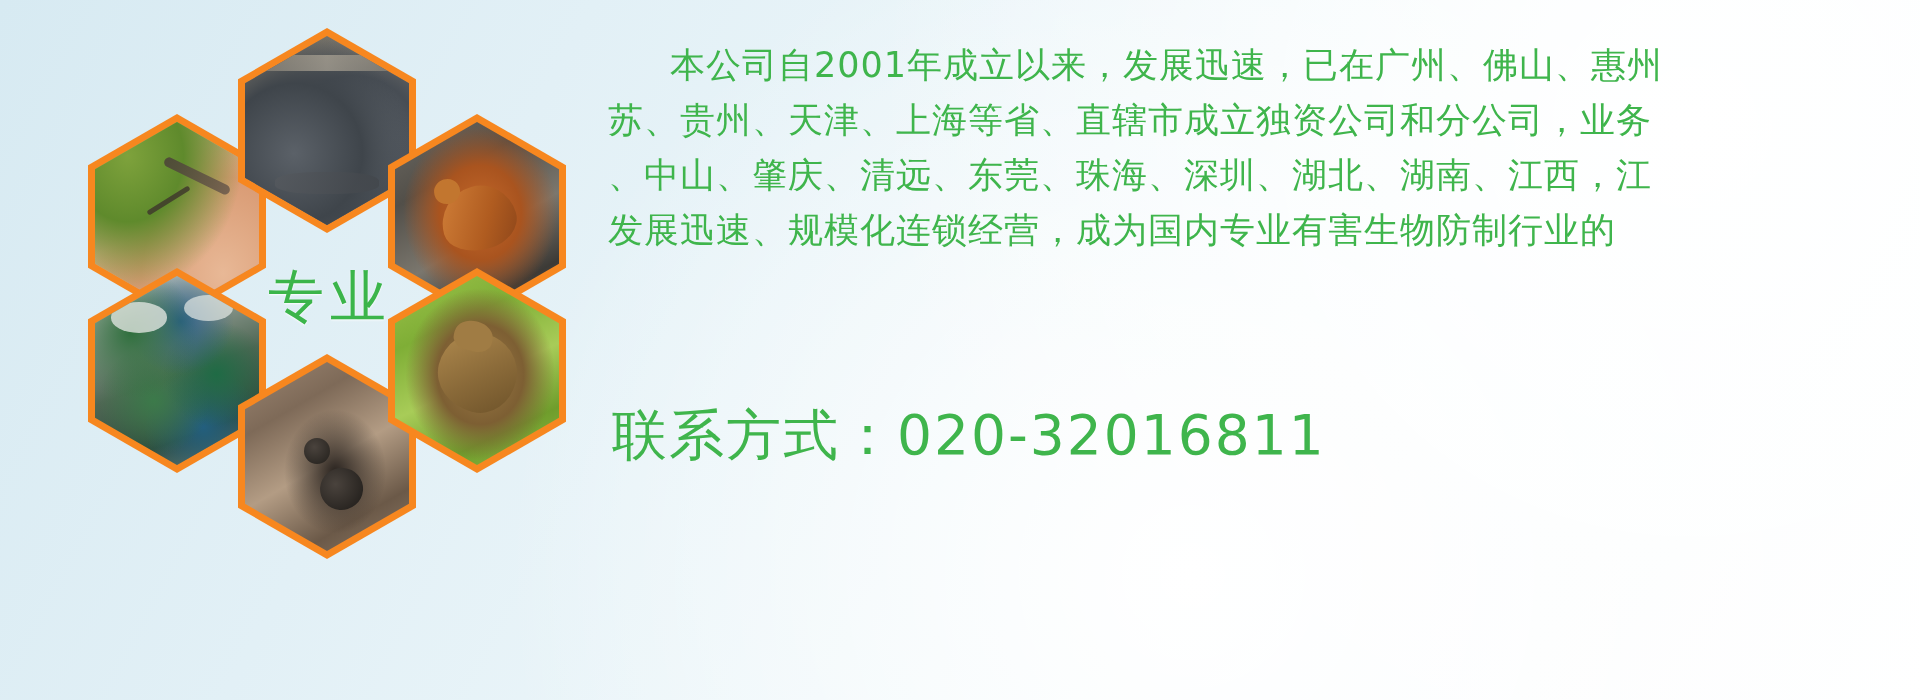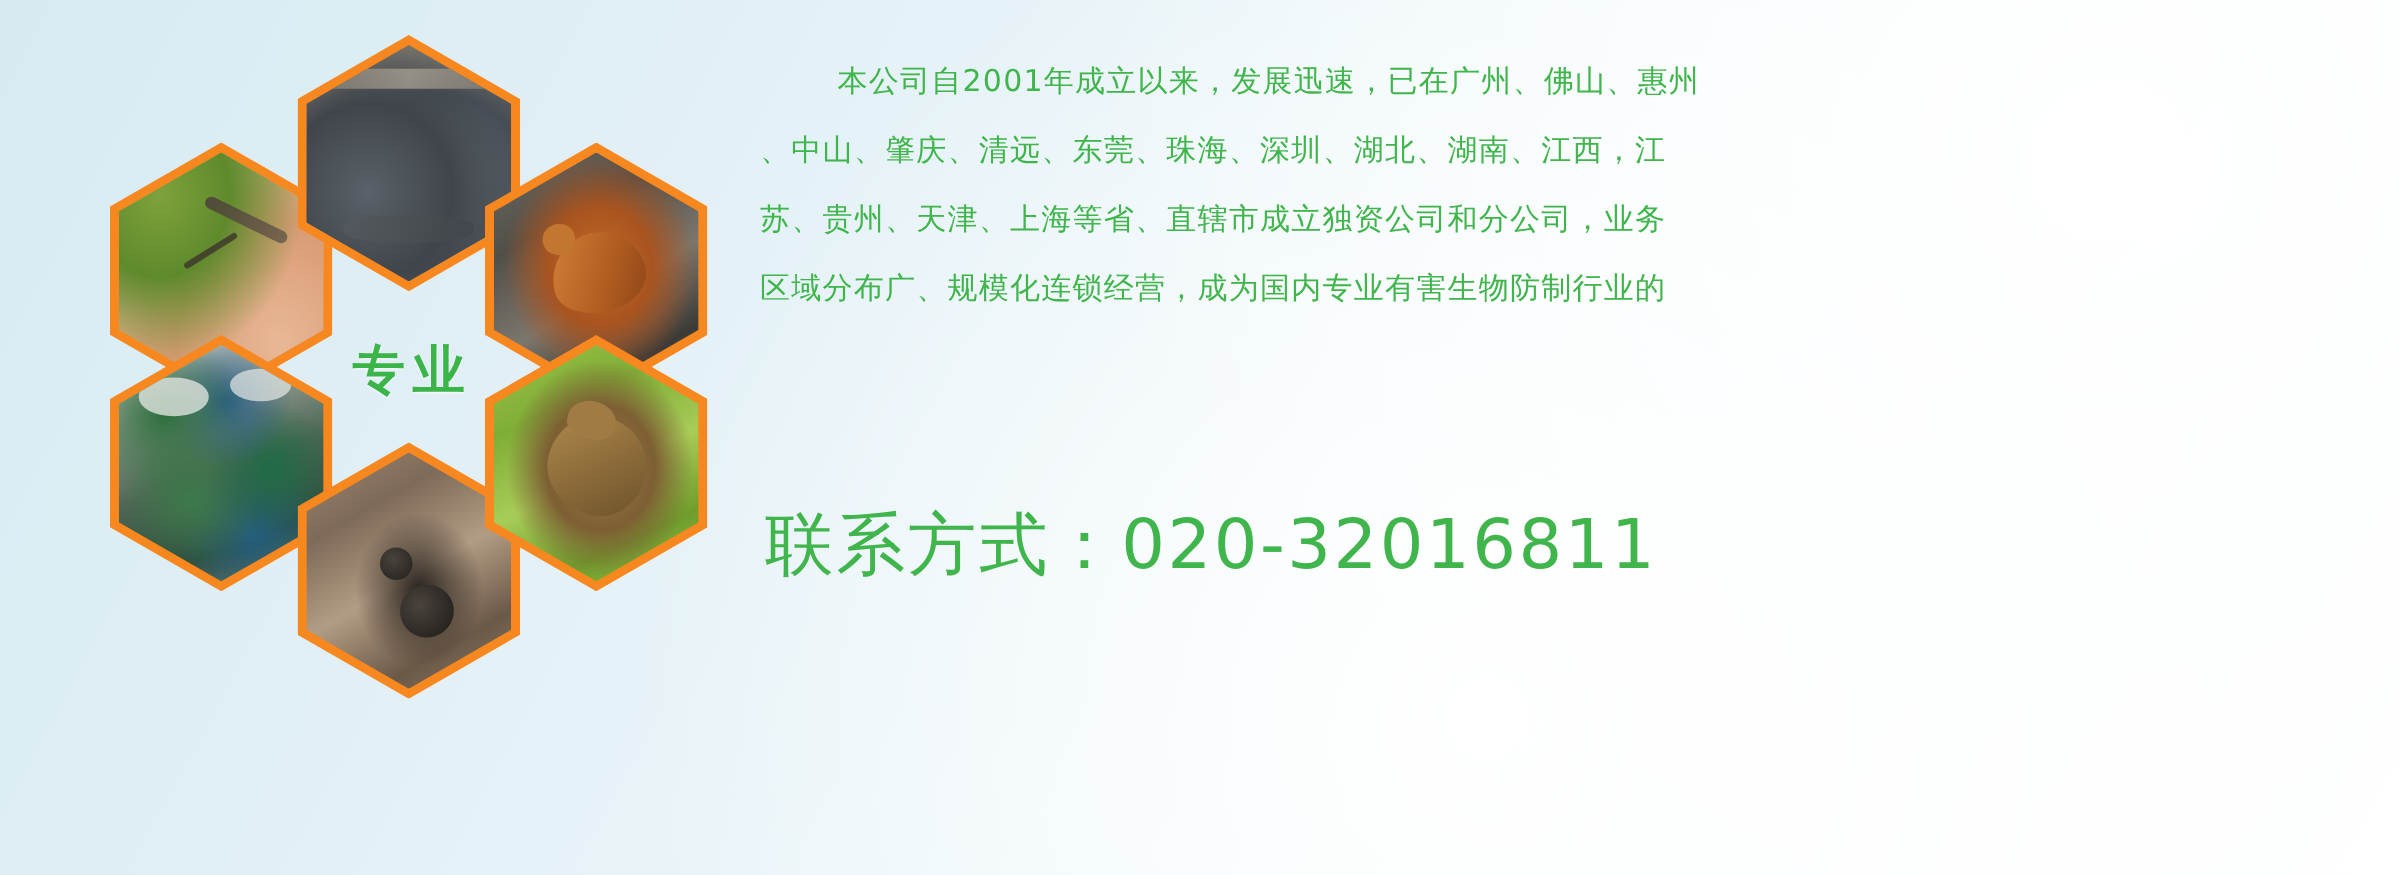--- a/index.html
+++ b/index.html
@@ -127,32 +127,32 @@
     background:#a07c44;border-radius:50% 50% 40% 40%;transform:rotate(14deg);
   }
 
   
   .hex-center{
     position:absolute;width:178px;height:205px;
     display:flex;flex-direction:column;align-items:center;justify-content:center;
     z-index:5;
   }
   .hex-center .l{
-    color:#3bb54a;font-weight:bold;font-size:42px;line-height:1.34;
+    color:#3bb54a;font-weight:normal;font-size:56px;line-height:1.34;
     letter-spacing:6px;text-indent:6px;
     text-shadow:0 1px 2px rgba(255,255,255,.9);
     white-space:nowrap;
   }
 
   
   #copy{
     position:absolute;left:608px;top:38px;width:1290px;
   }
   .para-line{
-    color:#3fb54c;font-size:24px;line-height:55px;font-weight:500;
+    color:#3fb54c;font-size:35px;line-height:55px;font-weight:500;
     letter-spacing:1px;white-space:nowrap;
   }
   .para-line.indent{text-indent:62px;}
 
   #contact{position:absolute;left:612px;top:398px;width:1300px;}
   .contact-row{
     color:#3fb54c;font-size:55px;line-height:74px;font-weight:500;
     letter-spacing:2px;white-space:nowrap;
   }
   .contact-row.r2{padding-left:280px;}
@@ -201,22 +201,22 @@
     </div>
 
     <div class="hex-center" style="left:150px;top:188px;">
       <div class="l">专业</div>
     </div>
 
   </div>
 
   <div id="copy">
     <div class="para-line indent">本公司自2001年成立以来，发展迅速，已在广州、佛山、惠州</div>
+    <div class="para-line">苏、贵州、天津、上海等省、直辖市成立独资公司和分公司，业务</div>
     <div class="para-line">、中山、肇庆、清远、东莞、珠海、深圳、湖北、湖南、江西，江</div>
-    <div class="para-line">苏、贵州、天津、上海等省、直辖市成立独资公司和分公司，业务</div>
-    <div class="para-line">区域分布广、规模化连锁经营，成为国内专业有害生物防制行业的</div>
+    <div class="para-line">发展迅速、规模化连锁经营，成为国内专业有害生物防制行业的</div>
   </div>
 
   <div id="contact">
     <div class="contact-row"><span>联系方式：</span><span>020-32016811</span></div>
   </div>
 
 </div>
 
 </body></html>

